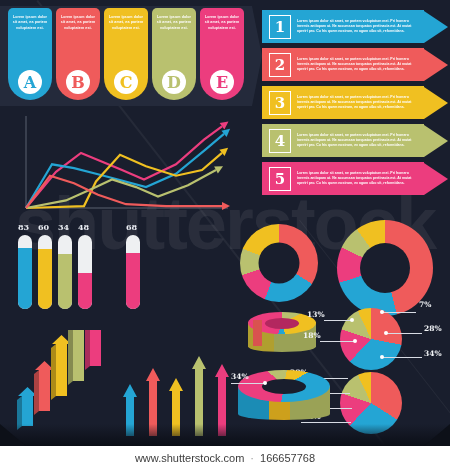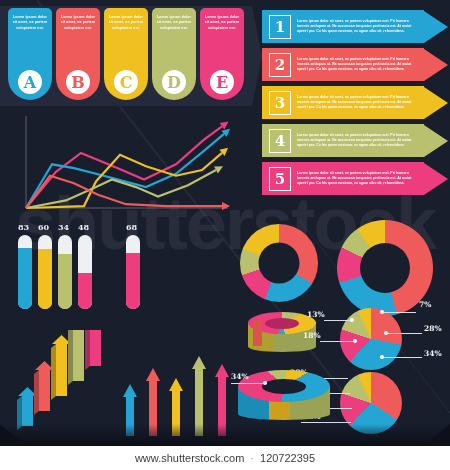--- a/index.html
+++ b/index.html
@@ -287,15 +287,15 @@
     </div>
 
     <div class="bottomfade"></div>
     <div class="wedgeL"></div>
     <div class="wedgeR"></div>
   </div>
 
   <div class="footer">
     <span>www.shutterstock.com</span>
     <span class="dotsep">·</span>
-    <span>120722395</span>
+    <span>166657768</span>
   </div>
 </div>
 
 </body></html>

